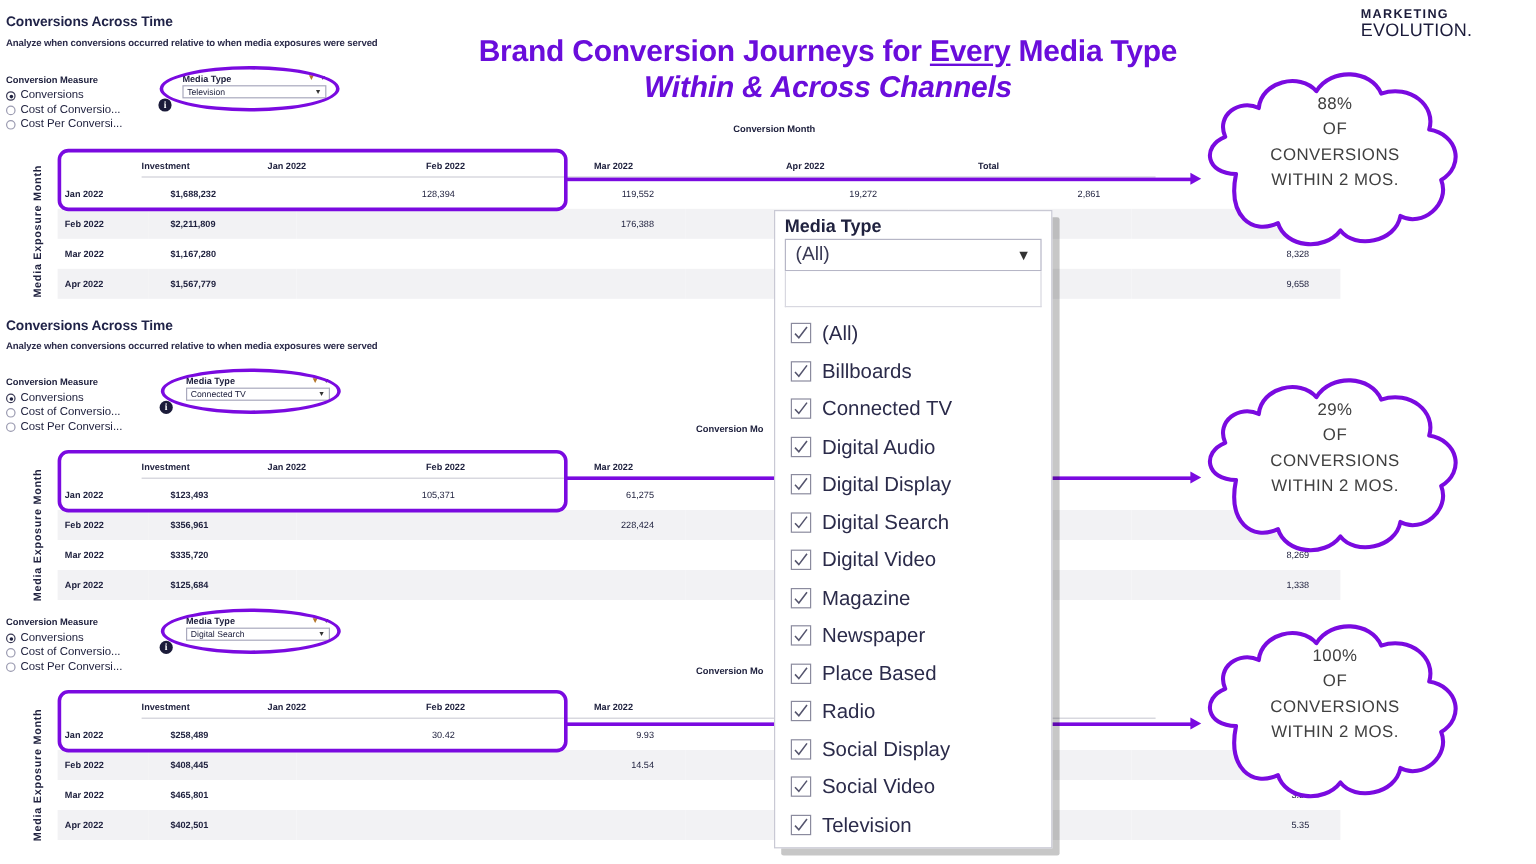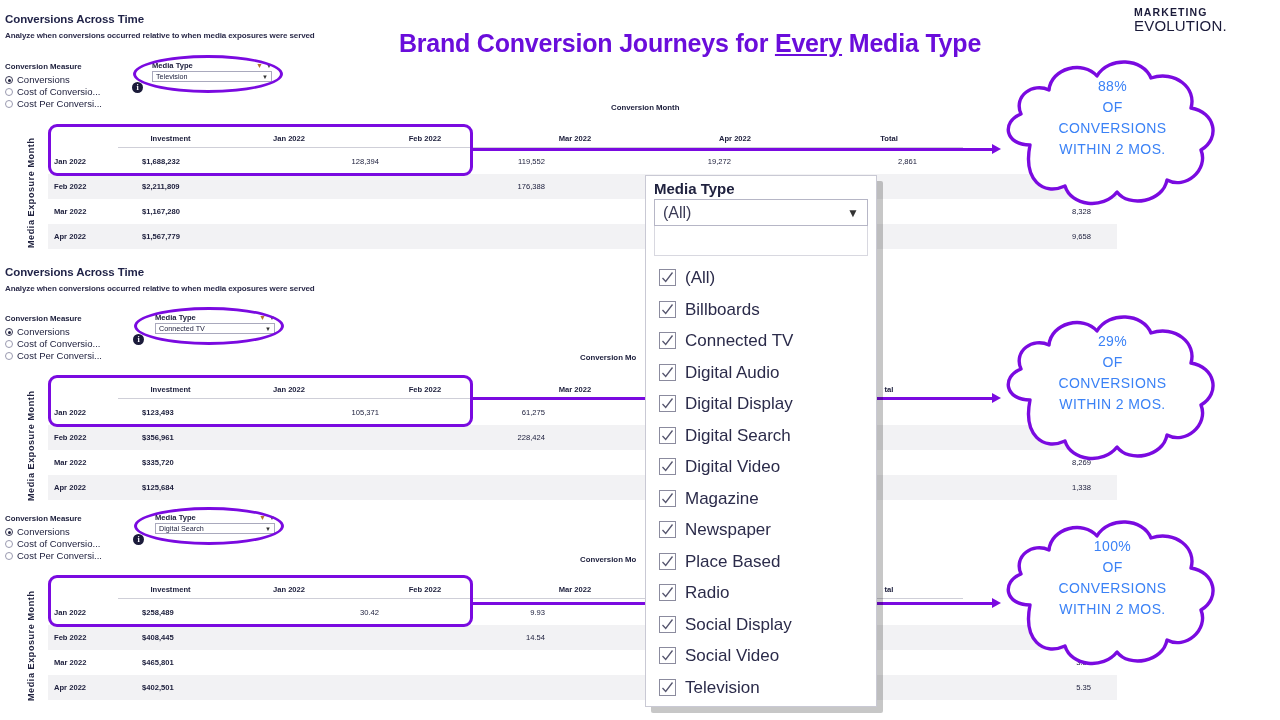--- a/index.html
+++ b/index.html
@@ -38,21 +38,21 @@
      display:flex;align-items:center;justify-content:center;line-height:1;}
 
   
   .oval{border:3px solid #7a0ae0;border-radius:50%;box-sizing:border-box;}
 
   
   .axis-label{
     font-size:9px;font-weight:bold;color:#20223f;letter-spacing:0.6px;
     writing-mode:vertical-rl;transform:rotate(180deg);white-space:nowrap;
   }
-  .colhdr{font-size:7.6px;font-weight:bold;color:#20223f;text-align:center;}
+  .colhdr{font-size:7.6px;font-weight:bold;color:#20223f;}
   .conv-month{font-size:7.8px;font-weight:bold;color:#20223f;}
   table.xt{border-collapse:collapse;width:100%;table-layout:fixed;}
   table.xt td{font-size:7.6px;color:#20223f;padding:0;height:25px;vertical-align:middle;}
   table.xt tr.alt{background:#f2f2f4;}
   table.xt td.rowh{font-weight:bold;padding-left:6px;text-align:left;}
   table.xt td.inv{font-weight:bold;text-align:left;padding-left:18px;}
   table.xt td.num{text-align:right;padding-right:26px;}
   .thead-rule{height:1px;background:#cfcfd8;}
 
   
@@ -88,30 +88,31 @@
   .dd-item{display:flex;align-items:center;height:31.5px;padding-left:13px;gap:9px;}
   .cb{width:17px;height:17px;border:1.4px solid #8b8b9e;background:#fff;box-sizing:border-box;
      display:flex;align-items:center;justify-content:center;flex:none;}
   .cb svg{display:block;}
   .dd-item .lbl{font-size:17px;color:#2b2b4a;line-height:17px;}
 
   
   .cloud{position:absolute;}
   .cloud svg{display:block;}
   .cloud .ct{
-     position:absolute;left:0;right:0;text-align:center;color:#3b82f6;
+     position:absolute;left:0;right:0;text-align:center;color:#404040;
      font-size:14px;line-height:21px;letter-spacing:0.4px;
      font-family:"Liberation Sans",sans-serif;
   }
 </style>
 </head>
 <body>
 
 <div class="abs big-title" style="left:320px;top:28px;width:740px;">
   <span><span>Brand Conversion Journeys for </span><u>Every</u><span> Media Type</span></span>
+  <span class="l2">Within &amp; Across Channels</span>
 </div>
 
 <div class="abs" style="left:1134px;top:6px;text-align:left;width:140px;">
   <div class="logo-1">MARKETING</div>
   <div class="logo-2">EVOLUTION.</div>
 </div>
 
 <div class="abs" style="left:0;top:0;width:980px;height:255px;">
 
   <div class="abs panel-title" style="left:5px;top:13px;">Conversions Across Time</div>

